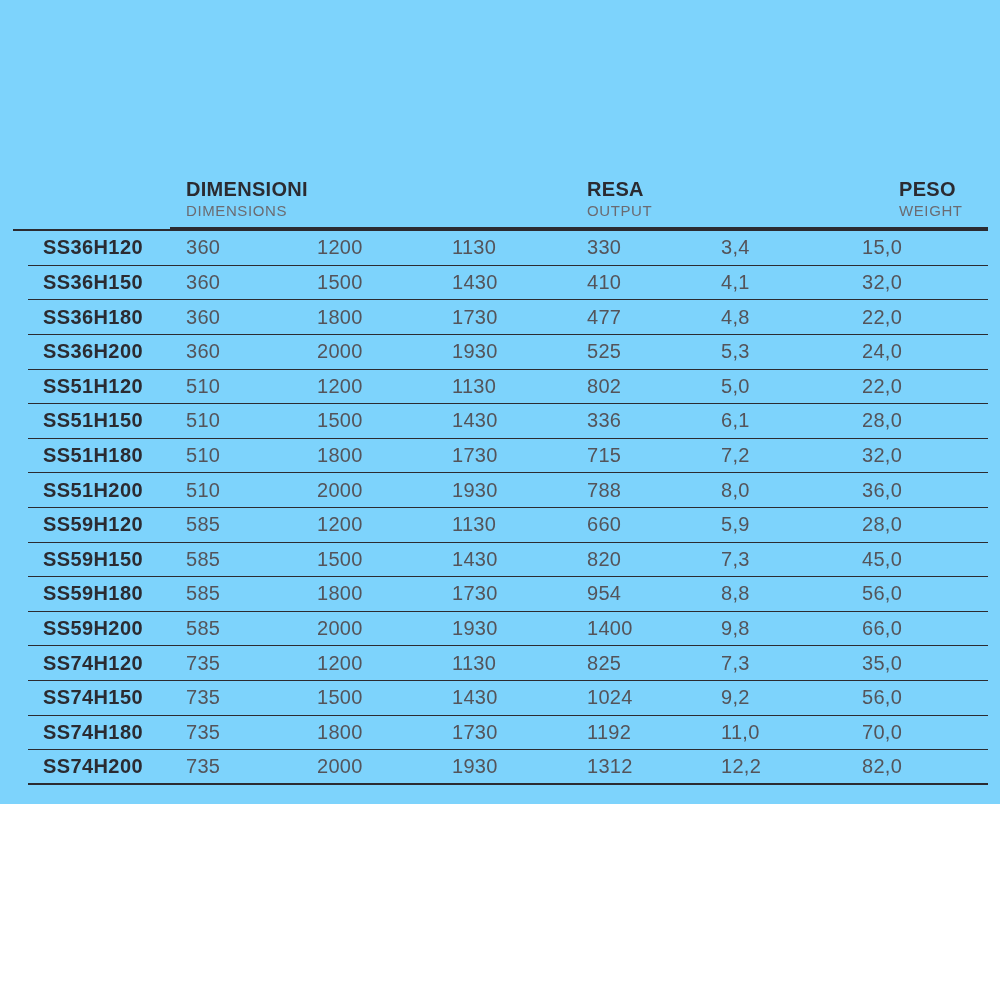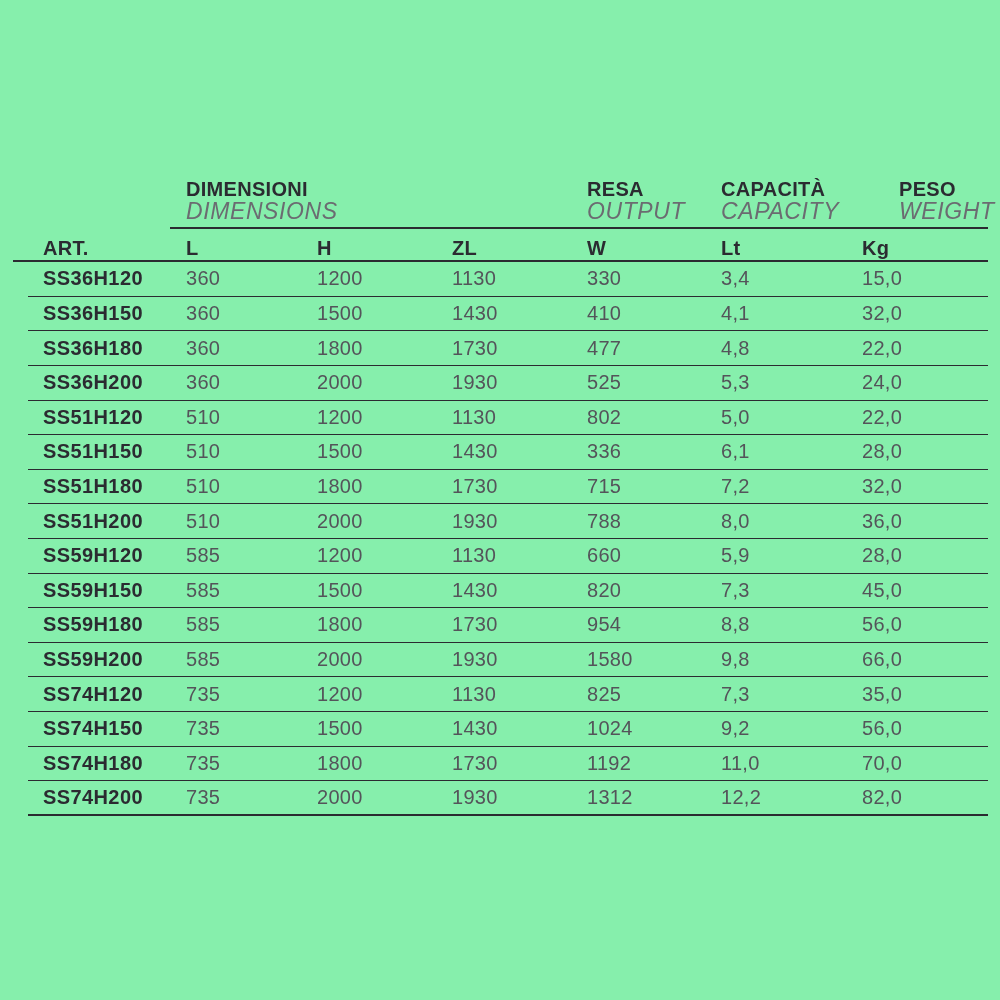--- a/index.html
+++ b/index.html
@@ -1,47 +1,46 @@
 <!DOCTYPE html>
 <html style="--text-dark: #2b2b31; --text-mid: #54545a; --text-light: #6b6b71; --line: #2b2b31;"><head>
 <meta charset="utf-8">
 <style>
   * { margin: 0; padding: 0; box-sizing: border-box; }
   html, body { background: #ffffff; }
   .page {
     position: relative;
     width: 1000px;
-    height: 1000px;
-    background: #86efac;
+    height: 804px;
+    background: #7dd3fc;
     font-family: "Liberation Sans", sans-serif;
     overflow: hidden;
   }
   .spec-table {
     position: absolute;
     left: 13px;
     top: 178px;
     width: 975px;
   }
   
   .groups { position: relative; height: 51px; }
   .group { position: absolute; top: 0; white-space: nowrap; }
   .g-it {
     font-size: 20px;
     font-weight: 700;
     color: var(--text-dark, #2b2b31);
     line-height: 22px;
     letter-spacing: 0.3px;
   }
   .g-en {
-    font-size: 23px;
+    font-size: 15px;
     font-weight: 400;
     color: var(--text-light, #6b6b71);
     line-height: 22px;
     letter-spacing: 0.6px;
-    font-style: italic;
   }
   .group-rule {
     position: absolute;
     left: 157px;
     right: 0;
     top: 49px;
     height: 2px;
     background: var(--line, #2b2b31);
   }
   
@@ -86,40 +85,27 @@
 
     <div class="groups">
       <div class="group" style="left:173px">
         <div class="g-it">DIMENSIONI</div>
         <div class="g-en">DIMENSIONS</div>
       </div>
       <div class="group" style="left:574px">
         <div class="g-it">RESA</div>
         <div class="g-en">OUTPUT</div>
       </div>
-      <div class="group" style="left:708px">
-        <div class="g-it">CAPACITÀ</div>
-        <div class="g-en">CAPACITY</div>
-      </div>
       <div class="group" style="left:886px">
         <div class="g-it">PESO</div>
         <div class="g-en">WEIGHT</div>
       </div>
       <div class="group-rule"></div>
     </div>
 
-    <div class="cols">
-      <div class="cell c0">ART.</div>
-      <div class="cell c1">L</div>
-      <div class="cell c2">H</div>
-      <div class="cell c3">ZL</div>
-      <div class="cell c4">W</div>
-      <div class="cell c5">Lt</div>
-      <div class="cell c6">Kg</div>
-    </div>
 
     <div class="head-rule"></div>
 
     <div class="rows" id="rows">
         <div class="row">
           <div class="cell c0">SS36H120</div>
           <div class="cell c1">360</div>
           <div class="cell c2">1200</div>
           <div class="cell c3">1130</div>
           <div class="cell c4">330</div>
@@ -214,21 +200,21 @@
           <div class="cell c3">1730</div>
           <div class="cell c4">954</div>
           <div class="cell c5">8,8</div>
           <div class="cell c6">56,0</div>
         </div>
         <div class="row">
           <div class="cell c0">SS59H200</div>
           <div class="cell c1">585</div>
           <div class="cell c2">2000</div>
           <div class="cell c3">1930</div>
-          <div class="cell c4">1580</div>
+          <div class="cell c4">1400</div>
           <div class="cell c5">9,8</div>
           <div class="cell c6">66,0</div>
         </div>
         <div class="row">
           <div class="cell c0">SS74H120</div>
           <div class="cell c1">735</div>
           <div class="cell c2">1200</div>
           <div class="cell c3">1130</div>
           <div class="cell c4">825</div>
           <div class="cell c5">7,3</div>

